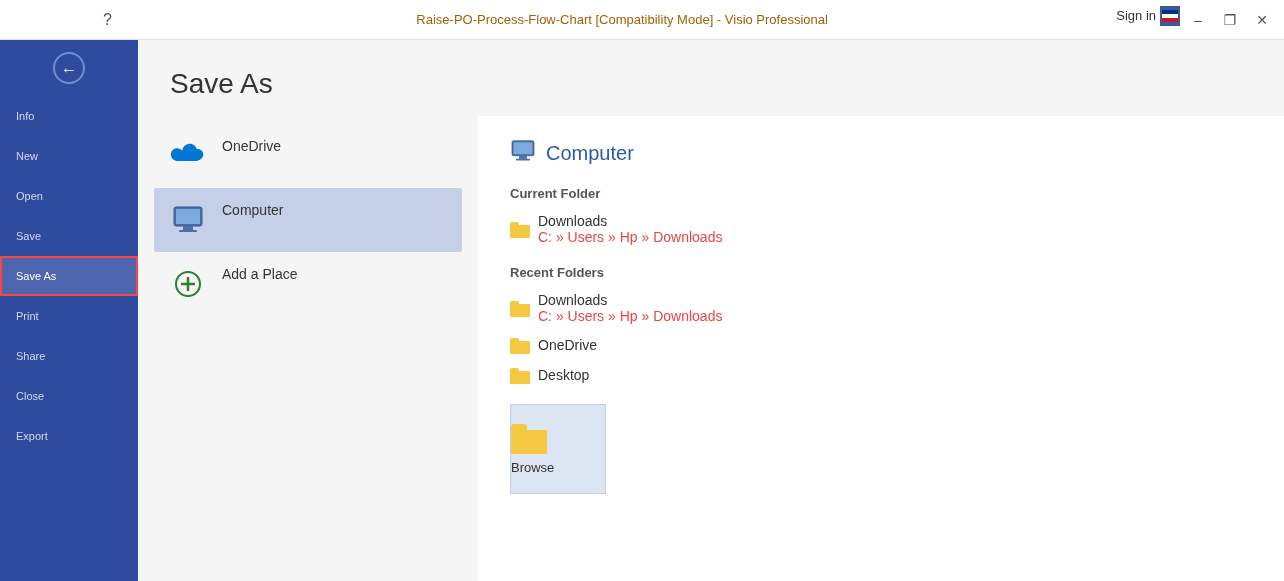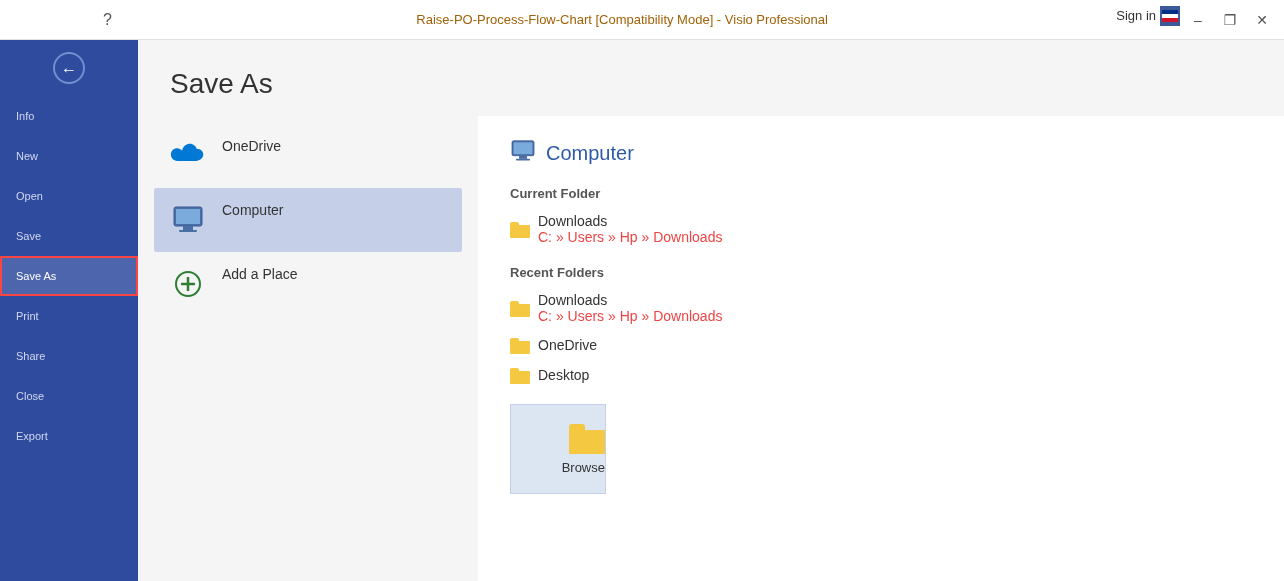--- a/index.html
+++ b/index.html
@@ -232,21 +232,21 @@
       margin-top: 16px;
     }
 
     .browse-tile {
       width: 96px;
       height: 90px;
       background: #dce6f3;
       border: 1px solid #c5d0e8;
       display: flex;
       flex-direction: column;
-      align-items: flex-end;
+      align-items: flex-start;
       justify-content: center;
       cursor: pointer;
       margin-top: 16px;
       gap: 6px;
     }
     .browse-folder-icon {
       width: 36px;
       height: 30px;
       position: relative;
     }

